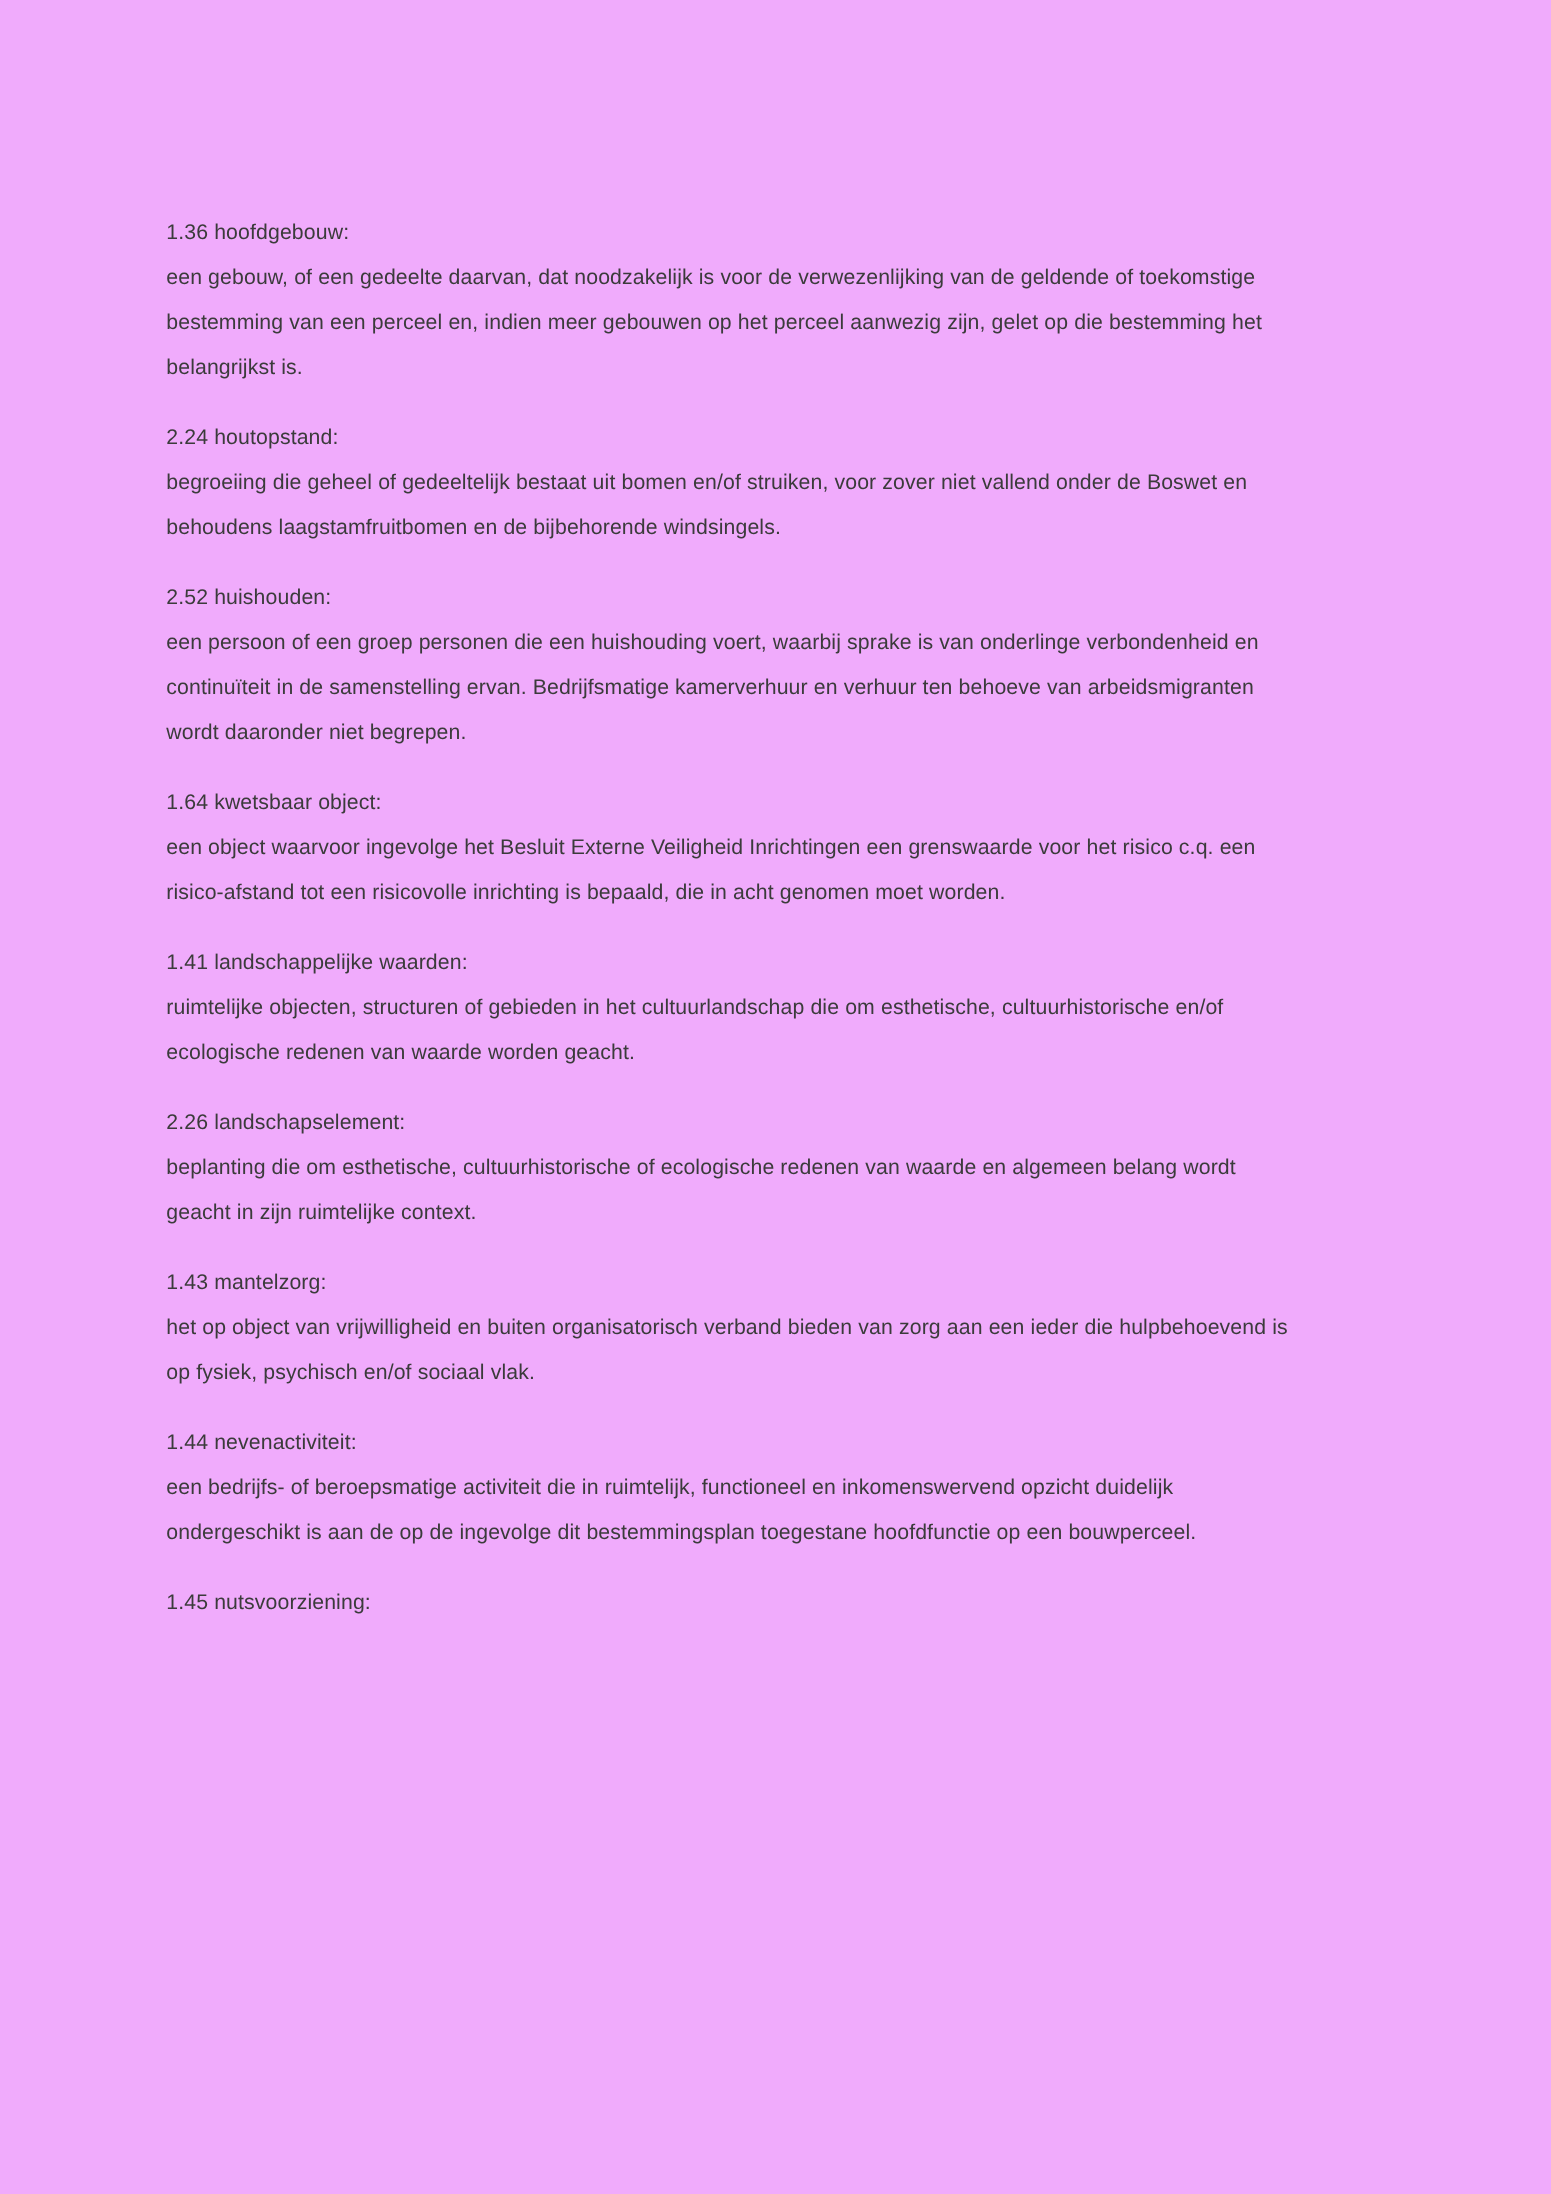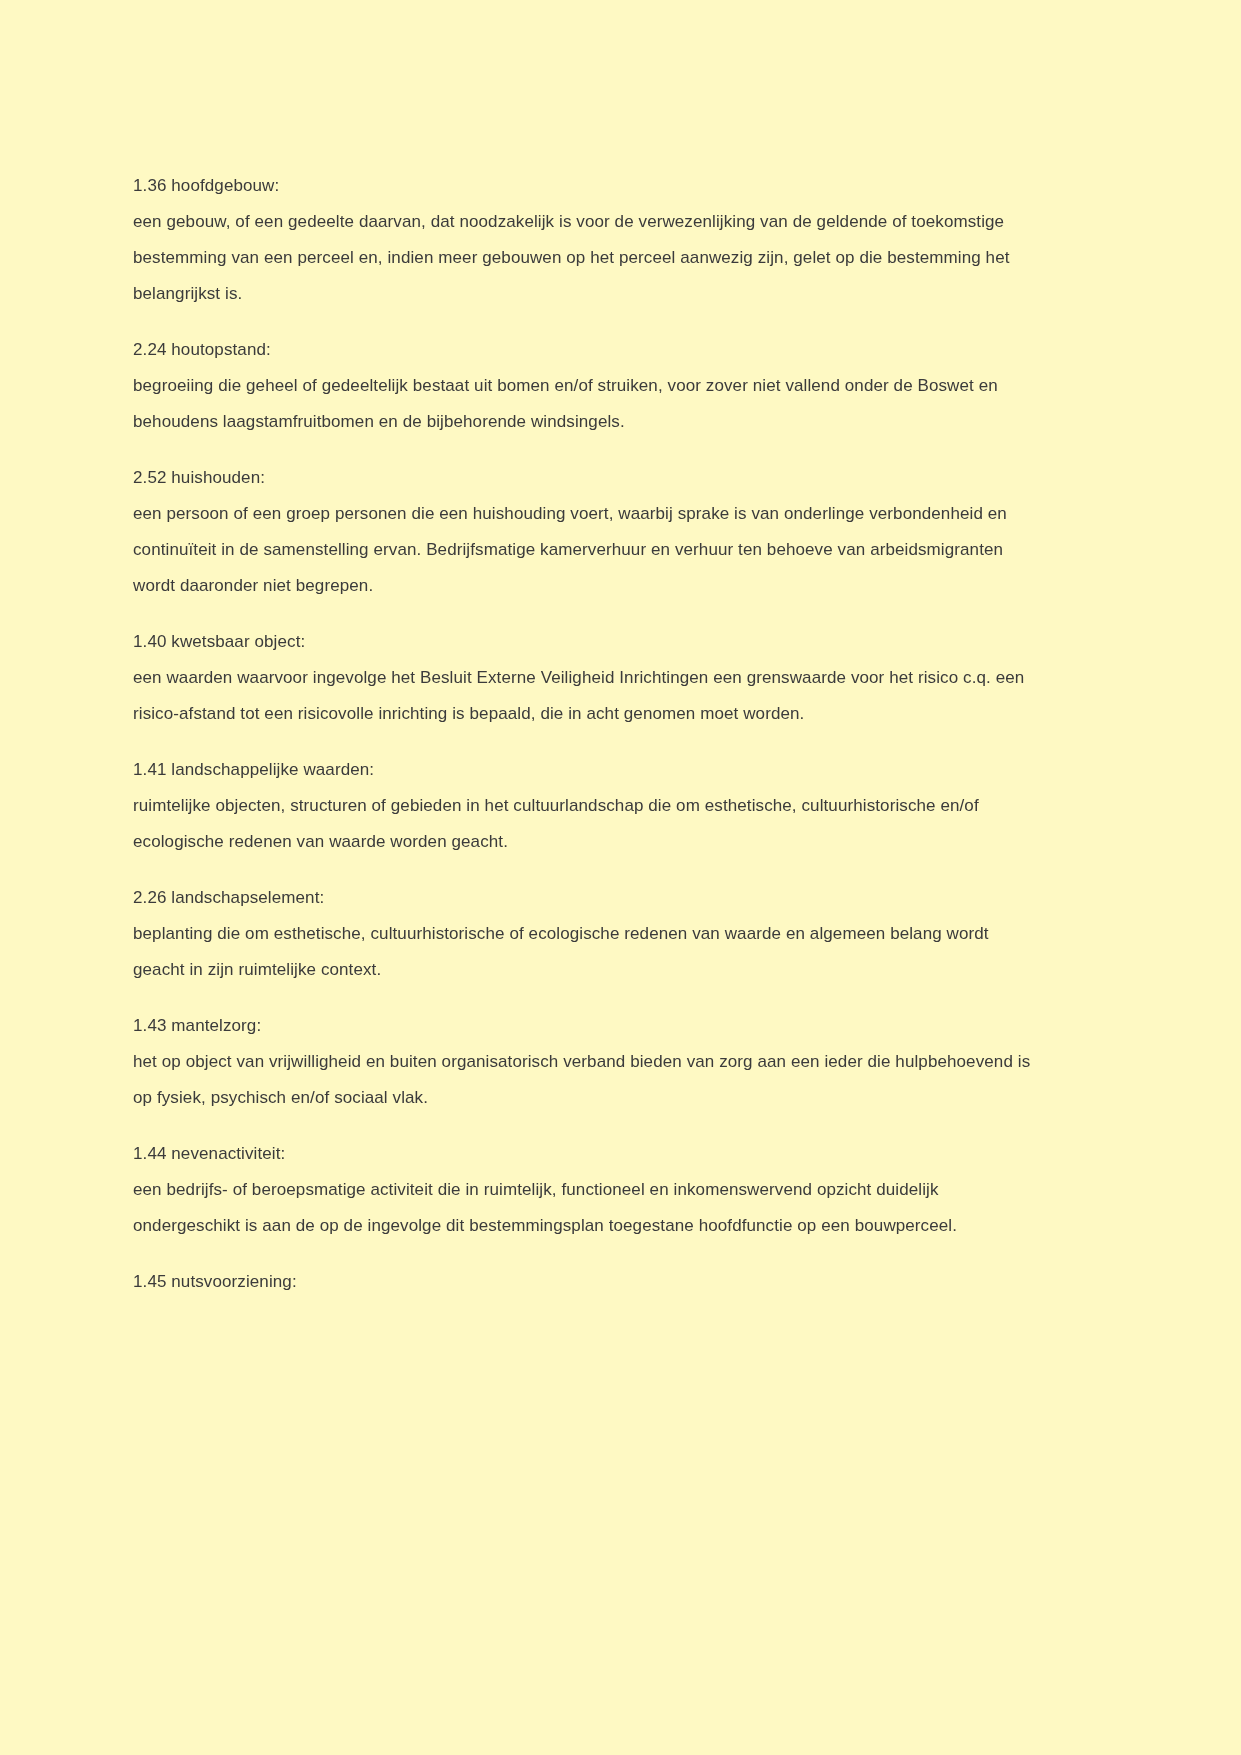--- a/index.html
+++ b/index.html
@@ -12,21 +12,21 @@
     height: 1755px;
     font-family: "Liberation Sans", "DejaVu Sans", sans-serif;
     color: #3b3b3b;
     overflow: hidden;
   }
   .page {
     box-sizing: border-box;
     width: 1241px;
     height: 1755px;
     padding: 168px 0 0 133px;
-    background: #fef9c3;
+    background: #f0abfc;
   }
   .content {
     width: 912px;
   }
   .definition {
     margin: 0 0 20px 0;
   }
   .definition p {
     margin: 0;
     font-size: 17px;
@@ -57,22 +57,22 @@
     <p class="term">2.24 houtopstand:</p>
     <p class="body">begroeiing die geheel of gedeeltelijk bestaat uit bomen en/of struiken, voor zover niet vallend onder de Boswet en behoudens laagstamfruitbomen en de bijbehorende windsingels.</p>
   </section>
 
   <section class="definition">
     <p class="term">2.52 huishouden:</p>
     <p class="body">een persoon of een groep personen die een huishouding voert, waarbij sprake is van onderlinge verbondenheid en continuïteit in de samenstelling ervan. Bedrijfsmatige kamerverhuur en verhuur ten behoeve van arbeidsmigranten wordt daaronder niet begrepen.</p>
   </section>
 
   <section class="definition">
-    <p class="term">1.40 kwetsbaar object:</p>
-    <p class="body">een waarden waarvoor ingevolge het Besluit Externe Veiligheid Inrichtingen een grenswaarde voor het risico c.q. een risico-afstand tot een risicovolle inrichting is bepaald, die in acht genomen moet worden.</p>
+    <p class="term">1.64 kwetsbaar object:</p>
+    <p class="body">een object waarvoor ingevolge het Besluit Externe Veiligheid Inrichtingen een grenswaarde voor het risico c.q. een risico-afstand tot een risicovolle inrichting is bepaald, die in acht genomen moet worden.</p>
   </section>
 
   <section class="definition">
     <p class="term">1.41 landschappelijke waarden:</p>
     <p class="body">ruimtelijke objecten, structuren of gebieden in het cultuurlandschap die om esthetische, cultuurhistorische en/of ecologische redenen van waarde worden geacht.</p>
   </section>
 
   <section class="definition">
     <p class="term">2.26 landschapselement:</p>
     <p class="body">beplanting die om esthetische, cultuurhistorische of ecologische redenen van waarde en algemeen belang wordt geacht in zijn ruimtelijke context.</p>

